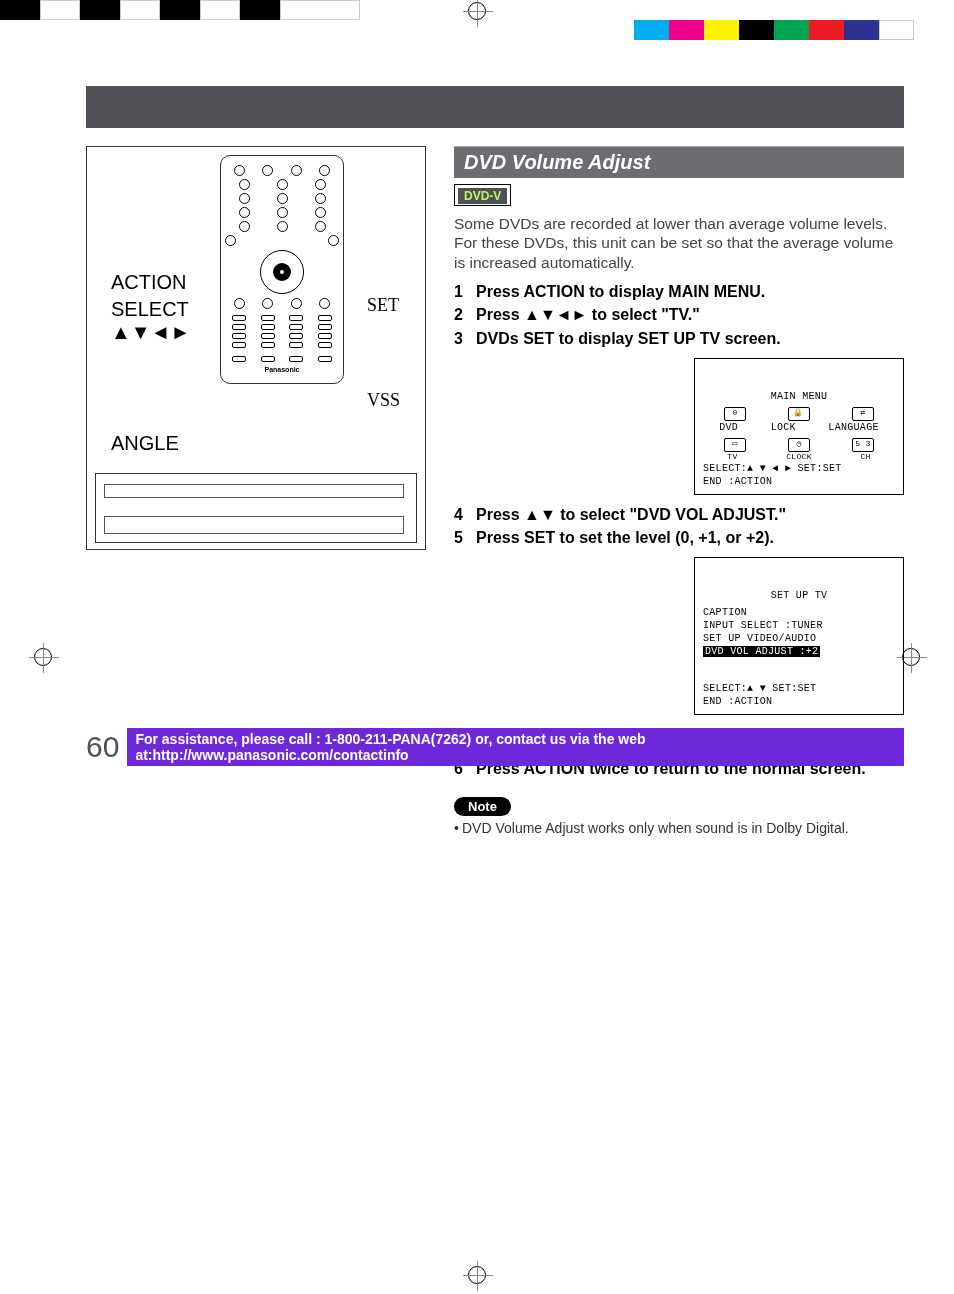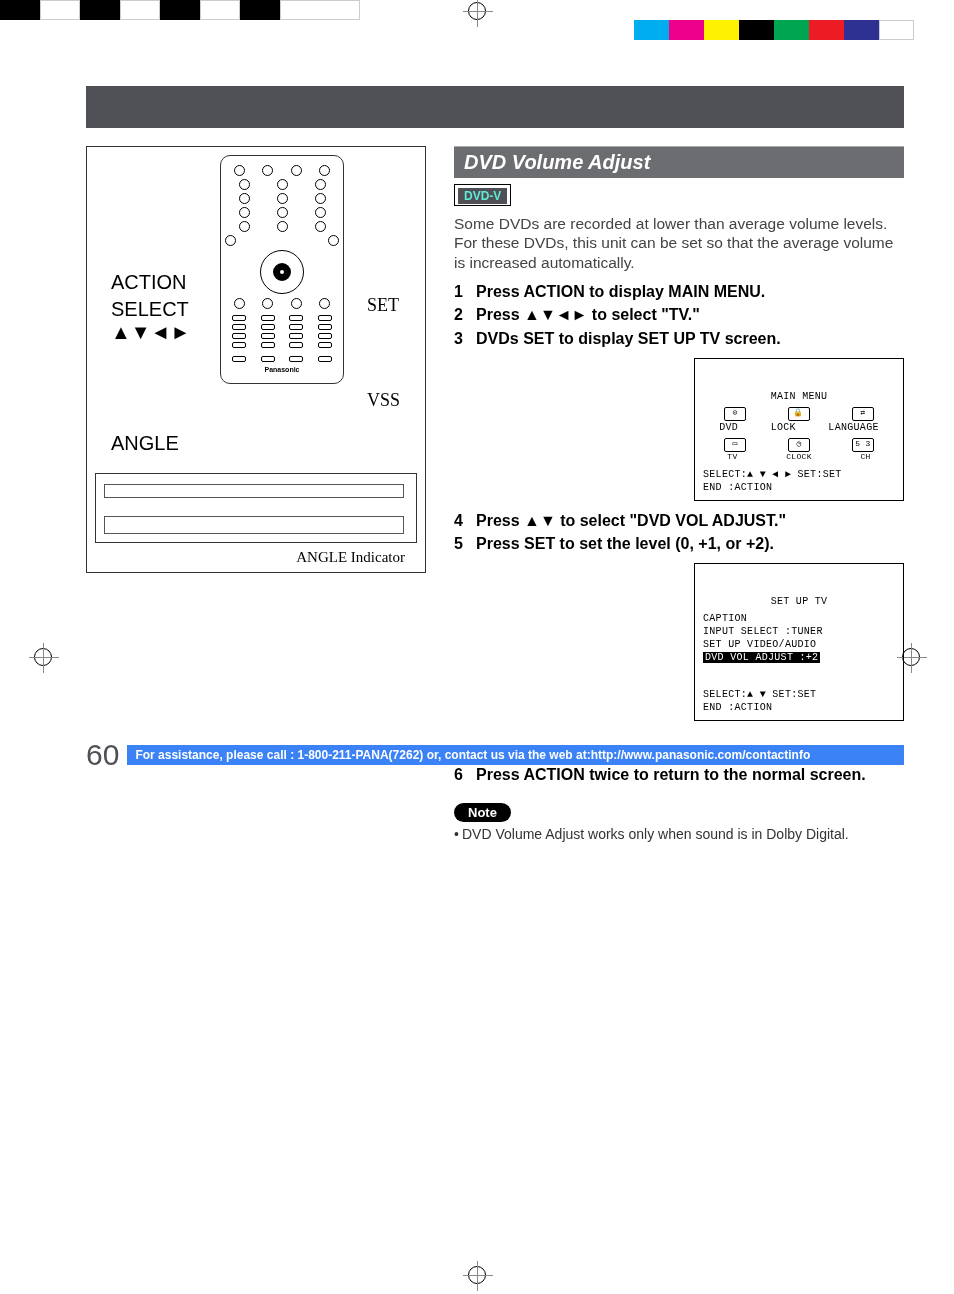--- a/index.html
+++ b/index.html
@@ -53,21 +53,21 @@
   }
   .unit-outline .slot { position:absolute; border:0.6px solid #555; }
 
   .angle-ind { font-family:Georgia,'Times New Roman',serif; font-size:15px; text-align:right; margin-top:6px; padding-right:12px;}
 
   .heading-badge {
     background:#6b6d71; color:#fff; font-size:20px; font-weight:bold; font-style:italic;
     padding:4px 10px 4px 10px; border-top:1px solid #aaa;
   }
   .dvd-v-box { border:1px solid #000; padding:2px 3px; margin:6px 0 8px 0; display:inline-block; }
-  .dvd-v { background:#4e5055; color:#5eead4; font-weight:bold; font-size:12px; padding:1px 6px; }
+  .dvd-v { background:#4e5055; color:#bef264; font-weight:bold; font-size:12px; padding:1px 6px; }
 
   .intro { color:#444; font-size:15.5px; line-height:1.25; margin-bottom:10px; }
 
   .step { display:flex; font-size:16px; font-weight:bold; margin:4px 0; line-height:1.2; }
   .step .num { width:22px; flex:none; }
   .step .txt { flex:1; }
 
   .osd {
     font-family: "Courier New", monospace; font-size:10px; border:1px solid #000;
     width:210px; margin:10px 0 10px auto; padding:6px 8px 6px 8px; line-height:1.3;
@@ -77,21 +77,21 @@
   .osd .icons-row { display:flex; justify-content:space-around; }
   .osd .icon { width:22px; height:14px; border:1px solid #000; border-radius:2px; display:flex; align-items:center; justify-content:center; font-size:8px;}
   .osd .sel { background:#000; color:#fff; padding:0 2px; }
 
   .note-pill { background:#000; color:#fff; border-radius:12px; padding:2px 14px; font-weight:bold; font-size:13px; display:inline-block; margin:14px 0 4px 0;}
   .note-text { font-size:14px; color:#333; display:flex; }
   .note-text .dot { width:8px; flex:none; }
 
   .footer-row { position:absolute; bottom:90px; left:86px; right:50px; display:flex; align-items:center; gap:8px;}
   .page-num { font-size:30px; font-weight:normal; color:#4e5055; }
-  .footer-strip { background:#3b82f6; color:#fff; font-size:12px; font-weight:bold; padding:3px 8px; flex:1; }
+  .footer-strip { background:#6d28d9; color:#fff; font-size:14px; font-weight:bold; padding:3px 8px; flex:1; }
 
 </style>
 </head>
 <body>
 
 <div class="top-row">
   <div class="cb-left">
     <span style="width:40px;background:#000"></span>
     <span style="width:40px;background:#fff;border:1px solid #ccc"></span>
     <span style="width:40px;background:#000"></span>
@@ -215,21 +215,20 @@
             <div>SET</div>
             <div style="height:74px"></div>
             <div>VSS</div>
           </div>
         </div>
 
         <div class="unit-outline">
           <div class="slot" style="left:8px; top:10px; width:300px; height:14px;"></div>
           <div class="slot" style="left:8px; top:42px; width:300px; height:18px;"></div>
         </div>
-        <div class="angle-ind">ANGLE Indicator</div>
       </div>
     </div>
 
     <div class="col-right">
       <div class="heading-badge">DVD Volume Adjust</div>
       <div class="dvd-v-box">
         <span class="dvd-v">DVD-V</span>
       </div>
       <div class="intro">Some DVDs are recorded at lower than average volume levels. For these DVDs, this unit can be set so that the average volume is increased automatically.</div>
 
@@ -261,21 +260,21 @@
         <div class="icons-row">
           <span class="icon">▭</span>
           <span class="icon">◷</span>
           <span class="icon">5 3</span>
         </div>
         <div class="icons-row" style="font-size:8px">
           <span>TV</span>
           <span>CLOCK</span>
           <span>CH</span>
         </div>
-        <div style="margin-top:6px">SELECT:▲ ▼ ◄ ►   SET:SET</div>
+        <div style="">SELECT:▲ ▼ ◄ ►   SET:SET</div>
         <div>END   :ACTION</div>
       </div>
 
       <div class="step">
           <span class="num">4</span>
           <span class="txt">Press ▲▼ to select "DVD VOL ADJUST."</span>
         </div>
       <div class="step">
           <span class="num">5</span>
           <span class="txt">Press SET to set the level (0, +1, or +2).</span>

